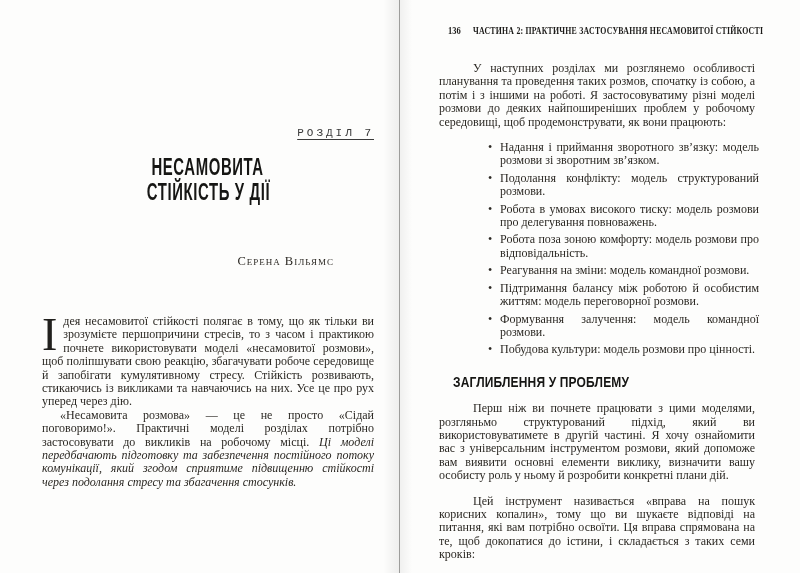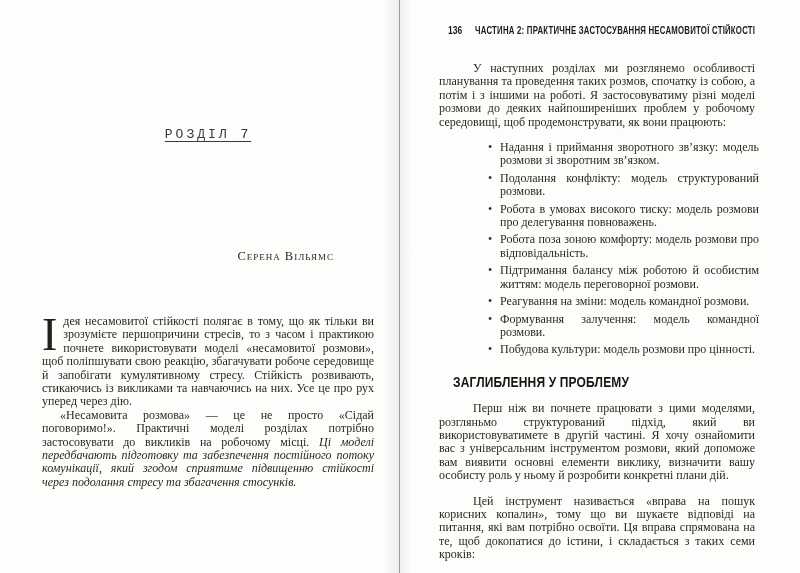--- a/index.html
+++ b/index.html
@@ -24,23 +24,23 @@
   }
   .gutter-line{
     position:absolute;top:0;bottom:0;left:399px;width:1px;
     background:#9d9d9b;
   }
 
   
   .page-left{position:absolute;left:42px;top:0;width:332px;height:573px;}
   .kicker{
     position:absolute;top:127px;left:0;right:0;
-    text-align:center;
+    text-align:right;
     font-family:"Liberation Mono", monospace;
-    font-size:13px;letter-spacing:3px;
+    font-size:11px;letter-spacing:3px;
     color:#3a3a3a;
     text-decoration:underline;
     text-underline-offset:3px;
   }
   .chapter-title{
     position:absolute;top:154px;left:0;right:0;
     text-align:center;
     font-family:"Liberation Sans", sans-serif;
     font-weight:bold;font-size:24px;line-height:25px;
     letter-spacing:1px;color:#161614;
@@ -53,20 +53,21 @@
     transform:scaleX(0.62);
     transform-origin:center;
     white-space:nowrap;
   }
   .epigraph{
     position:absolute;top:250px;left:20px;width:272px;
     font-style:italic;font-size:12px;line-height:13.6px;
     color:#2e2b26;
   }
   .epigraph-attr{
+    margin-top:5px;
     text-align:right;
     font-style:normal;
     font-variant:small-caps;
     letter-spacing:1px;
     font-size:12.5px;color:#2b2823;
   }
   .left-body{
     position:absolute;top:315px;left:0;width:332px;
     font-size:12px;line-height:13.4px;text-align:justify;
   }
@@ -77,21 +78,21 @@
     color:#21201d;
   }
   .p2{margin-top:0;text-indent:18px;}
   .left-body p{margin:0;}
   .left-body em{font-style:italic;}
 
   
   .page-right{position:absolute;left:427px;top:0;width:340px;height:573px;}
   .running-head{
     position:absolute;top:20px;left:21px;right:0;
-    font-family:Liberation Sans, sans-serif;
+    font-family:Liberation Serif, serif;
     font-weight:bold;color:#1b1a18;
     white-space:nowrap;
   }
   .running-head .pnum{
     display:inline-block;font-size:10px;
     transform:scaleX(0.85);transform-origin:left;
   }
   .running-head .rhead{
     display:inline-block;font-size:10px;letter-spacing:0.3px;
     margin-left:10px;
@@ -130,20 +131,24 @@
   }
 </style>
 </head>
 <body>
 
 <div class="spread">
 
   <div class="page-left">
     <div class="kicker">РОЗДІЛ 7</div>
 
+    <div class="chapter-title">
+      <span class="tline"><span>НЕСАМОВИТА</span></span>
+      <span class="tline"><span>СТІЙКІСТЬ У ДІЇ</span></span>
+    </div>
 
     <div class="epigraph">
       <div class="epigraph-attr">Серена Вільямс</div>
     </div>
 
     <div class="left-body">
       <p><span class="dropcap">І</span><span>дея несамовитої стійкості полягає в тому, що як тільки ви зрозумієте першопричини стресів, то з часом і практикою почнете використовувати моделі «несамовитої розмови», щоб поліпшувати свою реакцію, збагачувати робоче середовище й запобігати кумулятивному стресу. Стійкість розвивають, стикаючись із викликами та навчаючись на них. Усе це про рух уперед через дію.</span></p>
       <p class="p2"><span>«Несамовита розмова» — це не просто «Сідай поговоримо!». Практичні моделі розділах потрібно застосовувати до викликів на робочому місці. </span><em>Ці моделі передбачають підготовку та забезпечення постійного потоку комунікації, який згодом сприятиме підвищенню стійкості через подолання стресу та збагачення стосунків.</em></p>
     </div>
   </div>
@@ -154,22 +159,22 @@
     </div>
 
     <div class="right-flow">
       <p class="rp-intro">У наступних розділах ми розглянемо особливості планування та проведення таких розмов, спочатку із собою, а потім і з іншими на роботі. Я застосовуватиму різні моделі розмови до деяких найпоширеніших проблем у робочому середовищі, щоб продемонструвати, як вони працюють:</p>
 
       <ul class="bullet-list">
         <li>Надання і приймання зворотного зв’язку: модель розмови зі зворотним зв’язком.</li>
         <li>Подолання конфлікту: модель структурований розмови.</li>
         <li>Робота в умовах високого тиску: модель розмови про делегування повноважень.</li>
         <li>Робота поза зоною комфорту: модель розмови про відповідальність.</li>
+        <li>Реагування на зміни: модель командної розмови.</li>
         <li>Підтримання балансу між роботою й особистим життям: модель переговорної розмови.</li>
-        <li>Реагування на зміни: модель командної розмови.</li>
         <li>Формування залучення: модель командної розмови.</li>
         <li>Побудова культури: модель розмови про цінності.</li>
       </ul>
 
       <div class="section-heading"><span>ЗАГЛИБЛЕННЯ У ПРОБЛЕМУ</span></div>
 
       <p>Перш ніж ви почнете працювати з цими моделями, розгляньмо структурований підхід, який ви використовуватимете в другій частині. Я хочу ознайомити вас з універсальним інструментом розмови, який допоможе вам виявити основні елементи виклику, визначити вашу особисту роль у ньому й розробити конкретні плани дій.</p>
       <p>Цей інструмент називається «вправа на пошук корисних копалин», тому що ви шукаєте відповіді на питання, які вам потрібно освоїти. Ця вправа спрямована на те, щоб докопатися до істини, і складається з таких семи кроків:</p>
     </div>
   </div>

